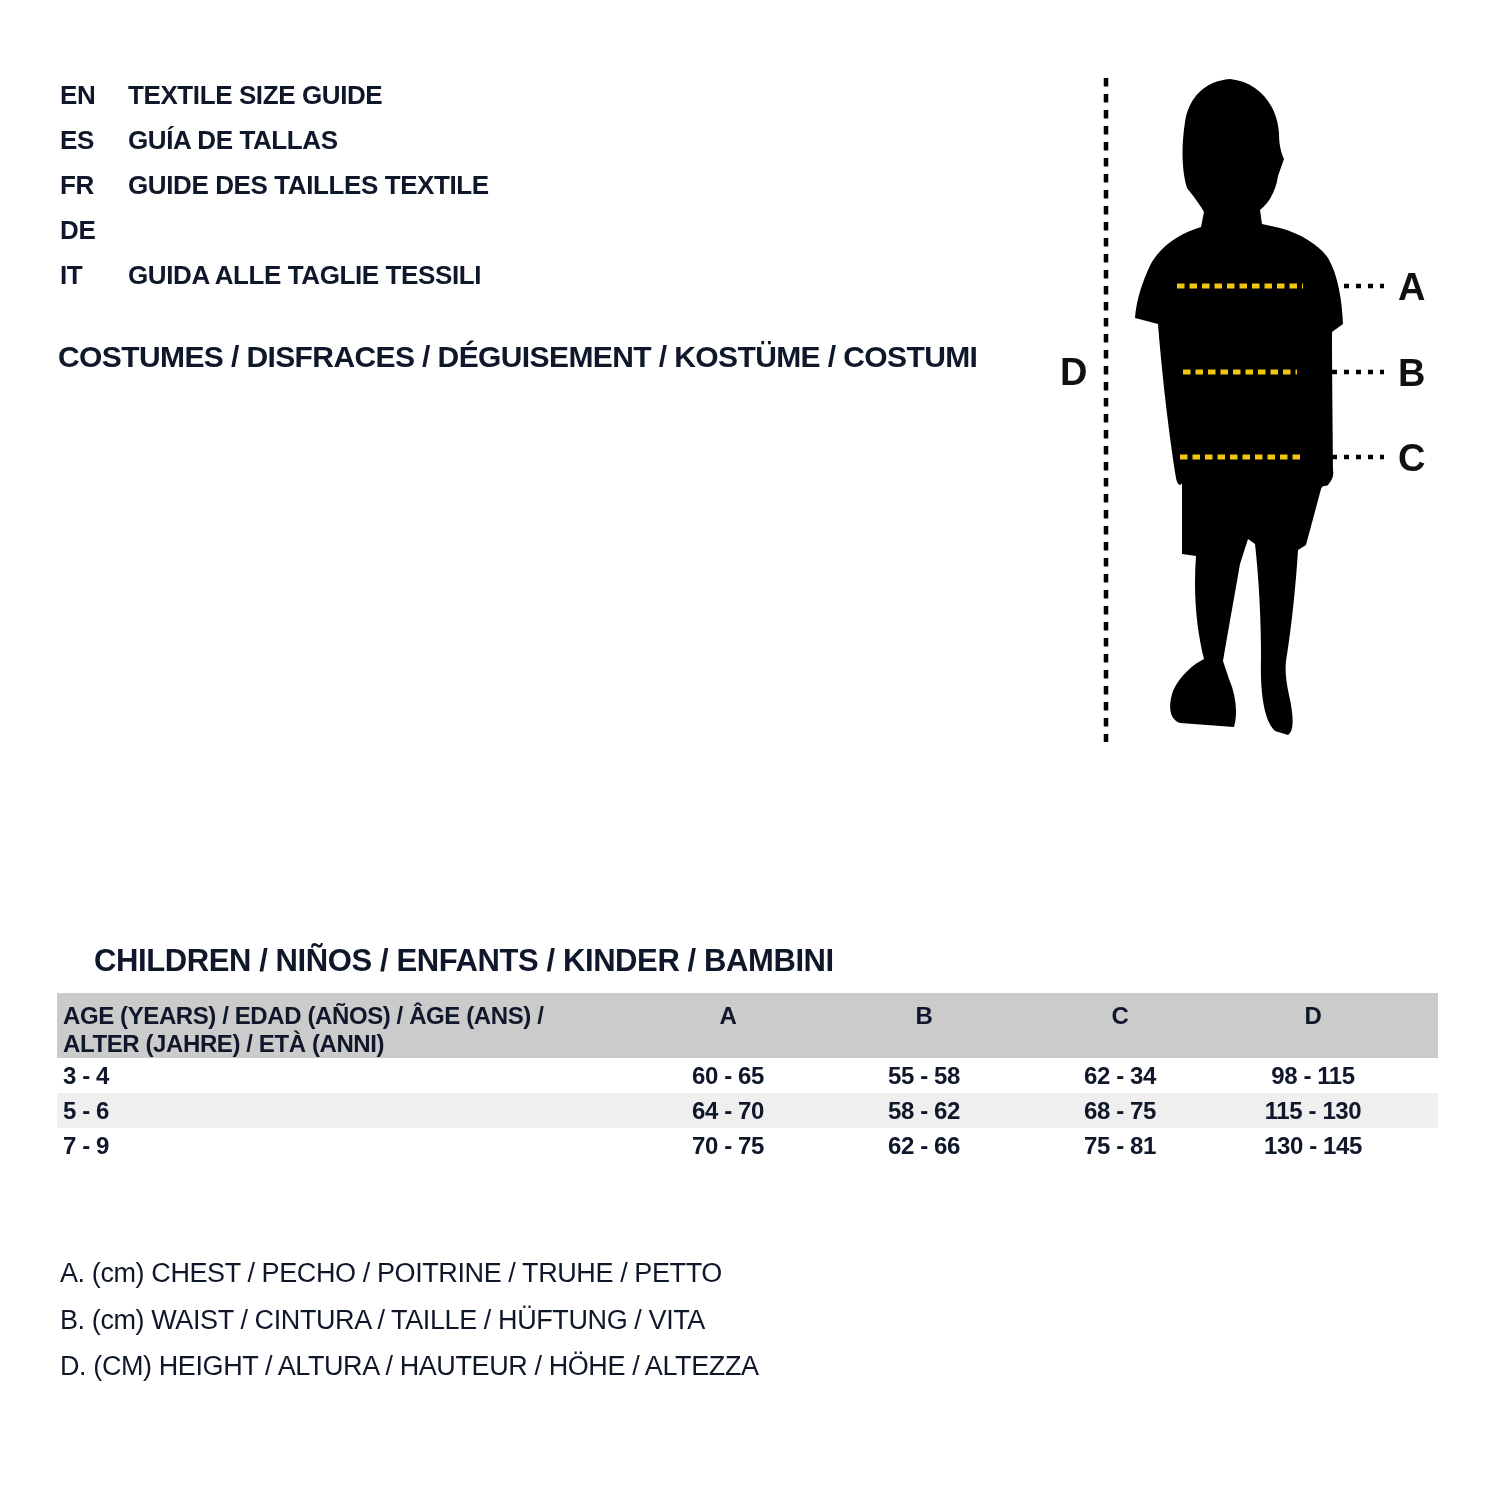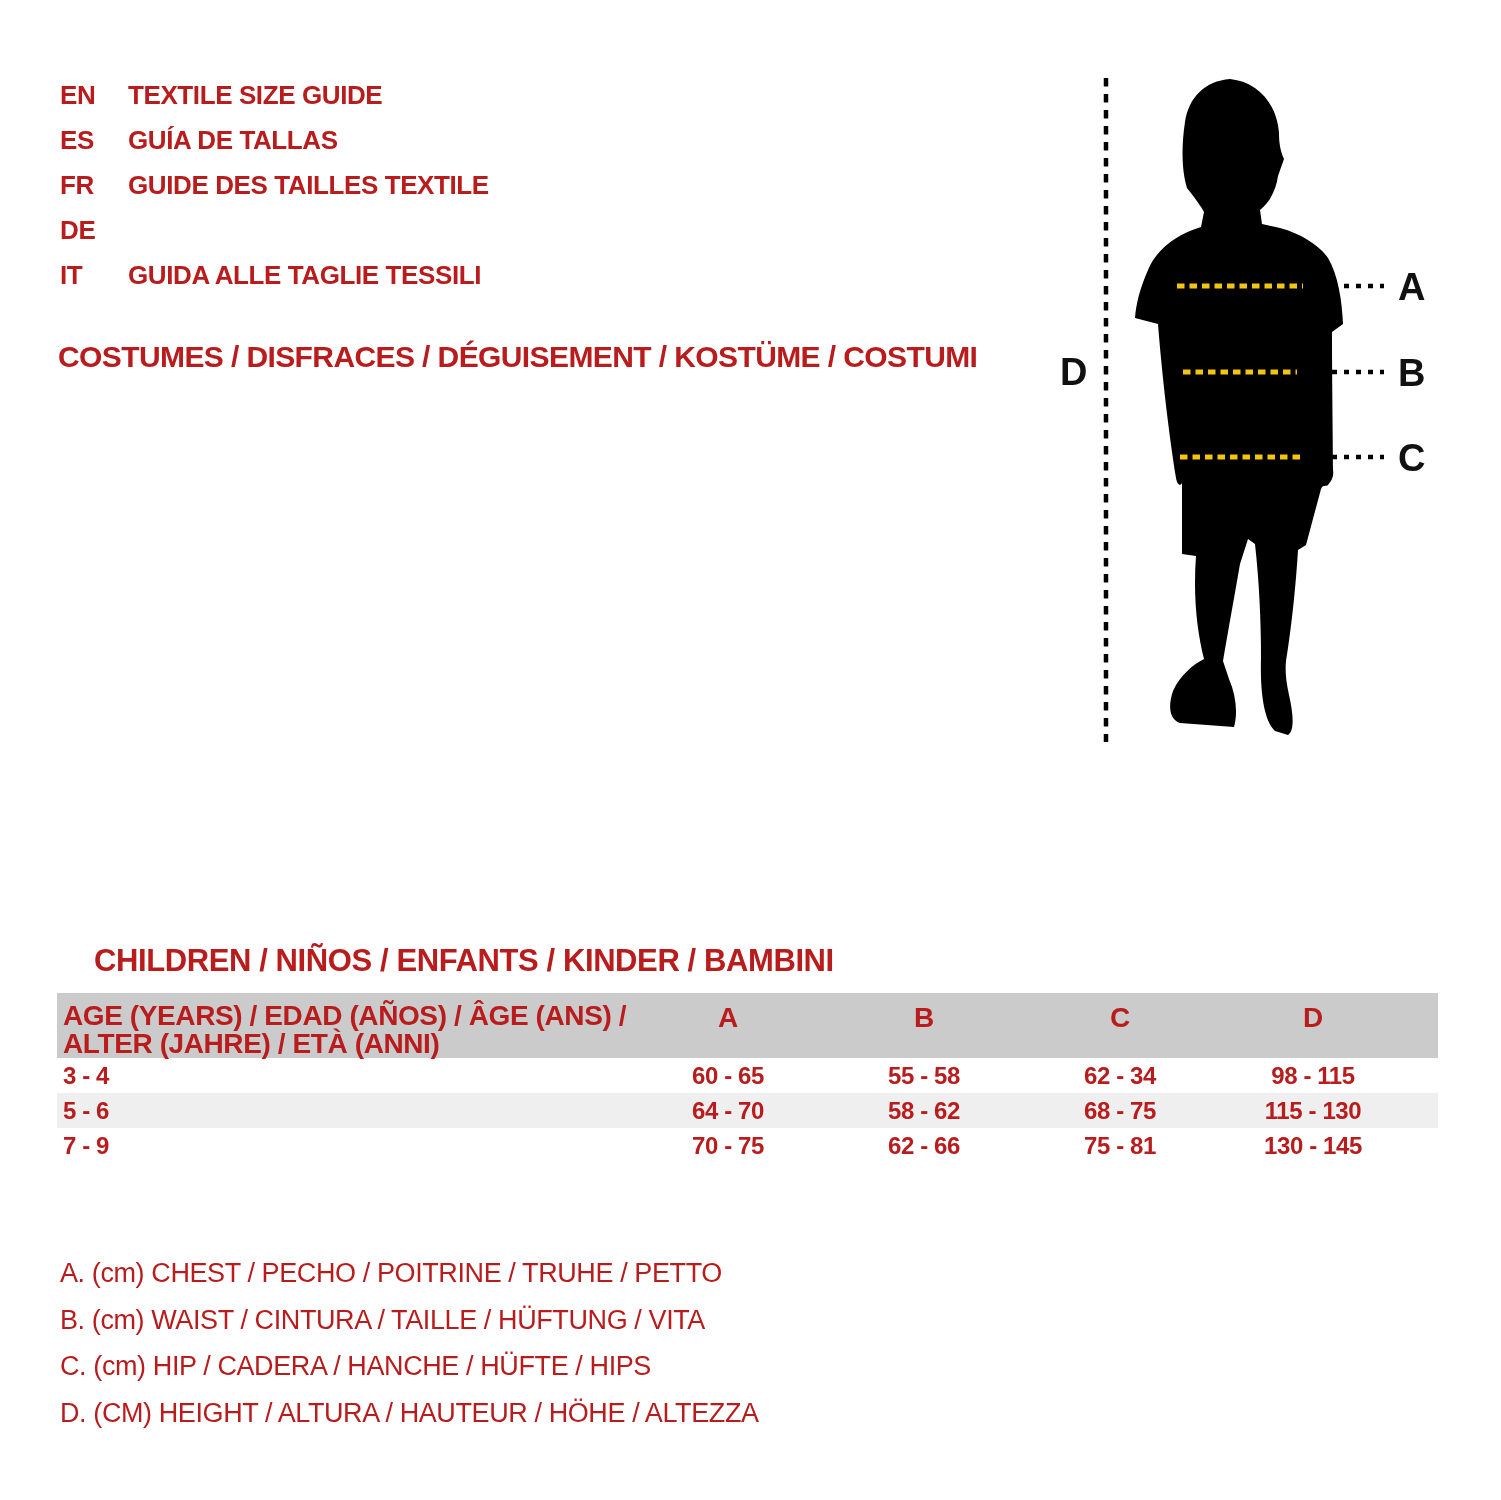--- a/index.html
+++ b/index.html
@@ -1,18 +1,18 @@
 <!DOCTYPE html>
 <html><head>
 <meta charset="utf-8">
 <style>
   html,body { margin:0; padding:0; background:#ffffff; }
   .page {
     position:relative; width:1501px; height:1500px; background:#ffffff;
-    font-family:"Liberation Sans", sans-serif; color:#b91c1c;
+    font-family:"Liberation Sans", sans-serif; color:#0f172a;
     letter-spacing:-0.4px; overflow:hidden;
   }
 
   
   .lang-list { position:absolute; left:60px; top:80px; }
   .lang-row { display:flex; align-items:flex-start; height:45px; }
   .lang-code { width:68px; font-size:26px; font-weight:600; }
   .lang-label { font-size:26px; font-weight:600; white-space:nowrap; }
 
   
@@ -35,21 +35,21 @@
     margin-left:36px;
   }
 
   
   .size-table {
     position:absolute; left:57px; top:993px; width:1381px;
     border-collapse:collapse; table-layout:fixed;
   }
   .size-table thead th {
     background:#cbcbcb; font-weight:600; vertical-align:top;
-    height:56px; box-sizing:border-box; padding:9px 0 0 0; font-size:28px;
+    height:56px; box-sizing:border-box; padding:9px 0 0 0; font-size:24px;
   }
   .size-table th.age-th { text-align:left; padding-left:6px; }
   .age-line { line-height:28px; white-space:nowrap; font-weight:600; }
   .size-table thead th.col-letter { text-align:center; }
   .size-table tbody td {
     height:35px; box-sizing:border-box; font-size:24px; font-weight:600;
     text-align:center; padding:0; white-space:nowrap;
   }
   .size-table tbody td.age-cell { text-align:left; padding-left:6px; }
   .size-table .d-col { padding-right:30px; }
@@ -198,17 +198,16 @@
         <td>62 - 66</td>
         <td>75 - 81</td>
         <td class="d-col">130 - 145</td>
       </tr>
     </tbody>
   </table>
 
   <div class="legend">
     <div class="legend-item">A. (cm) CHEST / PECHO / POITRINE / TRUHE / PETTO</div>
     <div class="legend-item">B. (cm) WAIST / CINTURA / TAILLE / HÜFTUNG / VITA</div>
-    <div class="legend-item">C. (cm) HIP / CADERA / HANCHE / HÜFTE / HIPS</div>
     <div class="legend-item">D. (CM) HEIGHT / ALTURA / HAUTEUR / HÖHE / ALTEZZA</div>
   </div>
 
 </div>
 
 </body></html>

